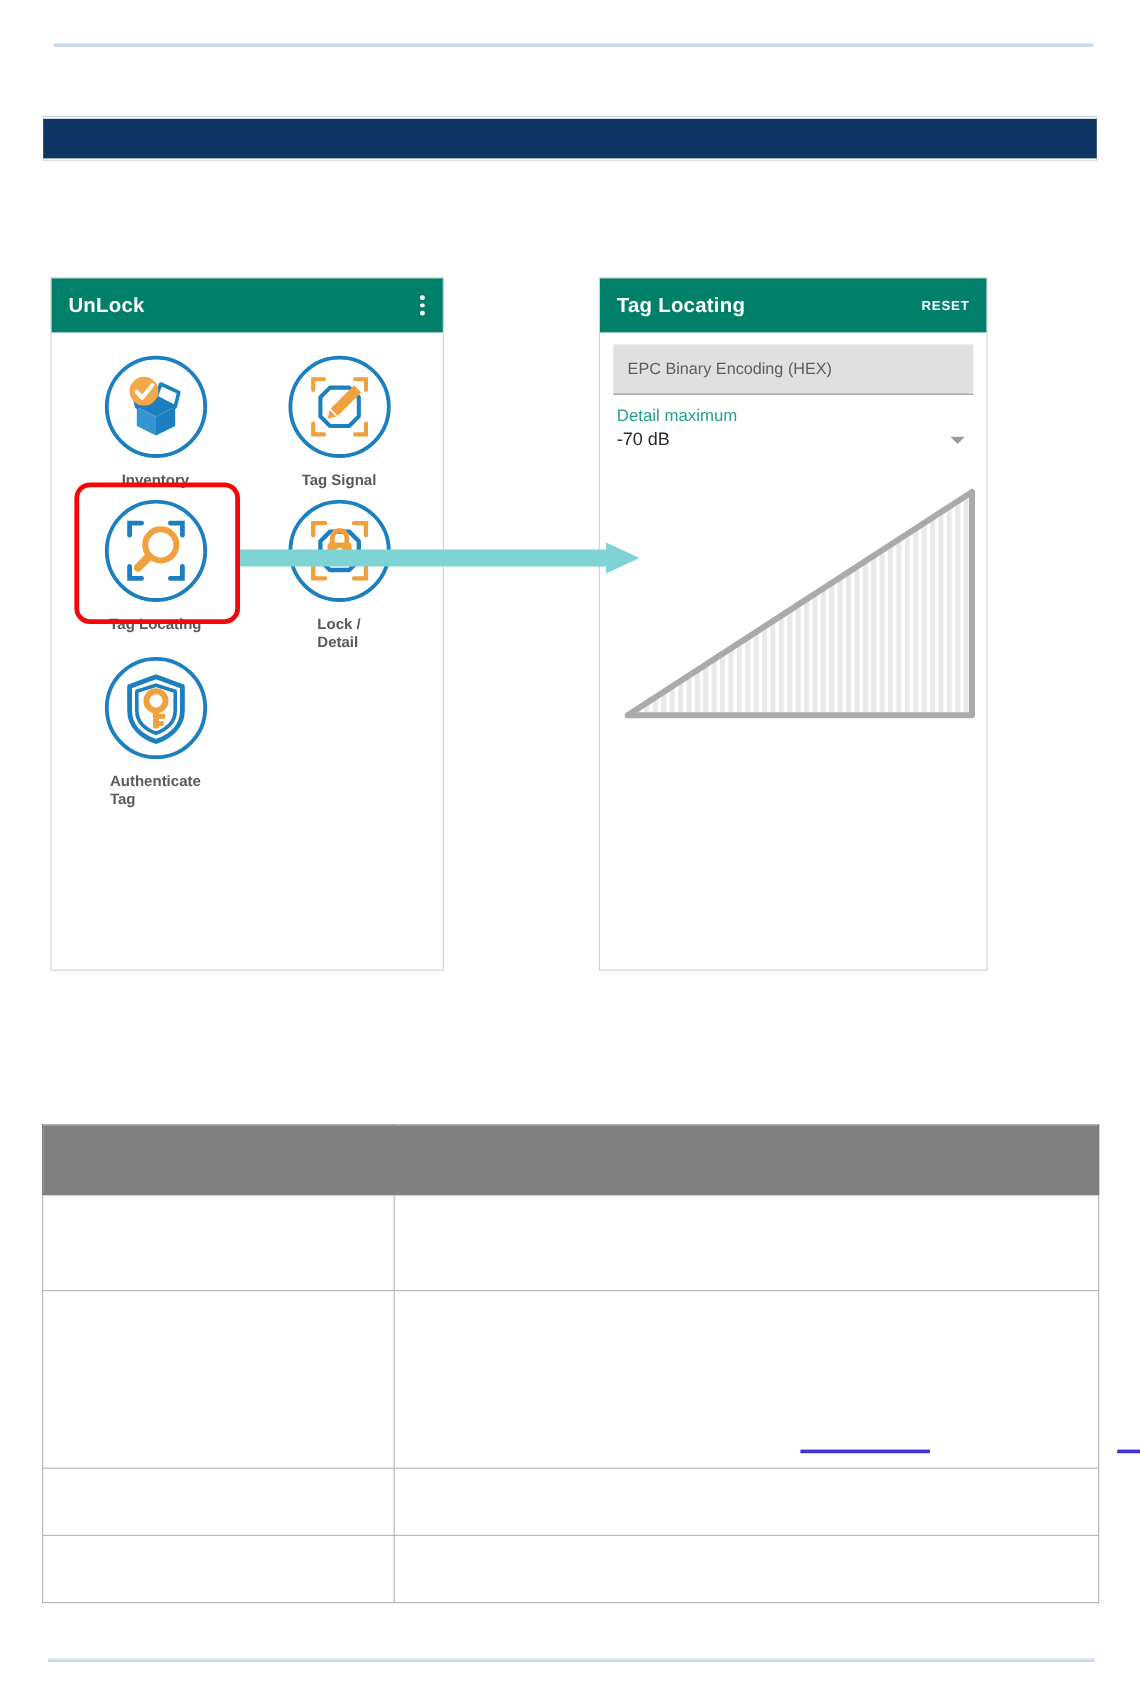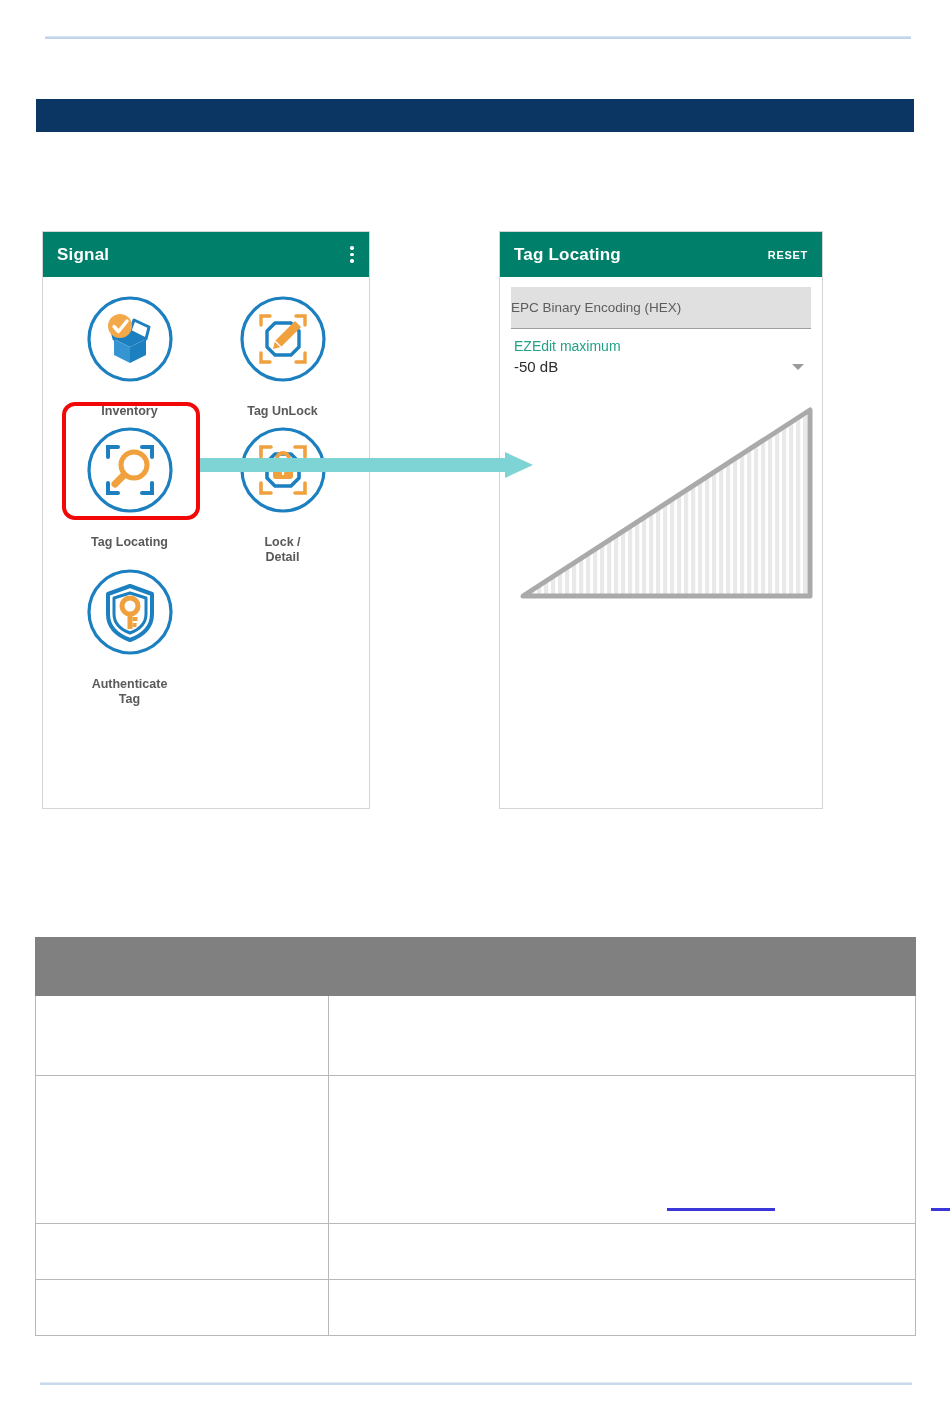--- a/index.html
+++ b/index.html
@@ -66,25 +66,25 @@
     display:flex; flex-wrap:wrap;
   }
   .grid-cell{
     width:50%;
     display:flex; flex-direction:column; align-items:center;
     margin-bottom:6px;
   }
   .grid-cell.row2 { margin-bottom:2px; }
   .grid-cell svg{ display:block; }
   .tile-label{
-    margin-top:19px;
+    margin-top:8px;
     font-size:12.5px;
     font-weight:bold;
     color:#595959;
-    text-align:center;
+    text-align:left;
     line-height:1.15;
   }
   .tile-label.thin{ font-weight:bold; color:#5b5b5b; }
 
   
   .highlight-box{
     position:absolute;
     left:62px; top:402px; width:138px; height:118px;
     border:4px solid #f30808;
     border-radius:13px;
@@ -99,21 +99,21 @@
     z-index:5;
   }
 
   
   .epc-field{
     margin:10px 11px 0 11px;
     height:42px;
     background:#e0e0e0;
     border-bottom:1px solid #9e9e9e;
     display:flex; align-items:center;
-    padding:0 0;
+    padding:0 12px;
     font-size:13.5px;
     color:#5d5d5d;
   }
   .signal-label{
     margin:9px 0 0 14px;
     font-size:14px;
     color:#23a188;
   }
   .signal-row{
     margin:4px 12px 0 14px;
@@ -164,21 +164,21 @@
 </head>
 <body>
 
 <div class="page-header-rule"></div>
 <div class="navy-banner"></div>
 <div class="page-footer-rule"></div>
 
 <div class="phone phone-left">
 
   <div class="appbar">
-    <div class="appbar-title">Signal</div>
+    <div class="appbar-title">UnLock</div>
     <div class="kebab">
       <i></i>
         <i></i>
         <i></i>
     </div>
   </div>
 
   <div class="icon-grid">
 
     <div class="grid-cell">
@@ -208,21 +208,21 @@
           <path d="M59 23 L68 23 L68 32" fill="none" stroke="#f0a03c" stroke-width="3.4" stroke-linecap="round"></path>
           <path d="M24 60 L24 69 L33 69" fill="none" stroke="#f0a03c" stroke-width="3.4" stroke-linecap="round"></path>
           <path d="M59 69 L68 69 L68 60" fill="none" stroke="#f0a03c" stroke-width="3.4" stroke-linecap="round"></path>
 
           <path d="M38 30 L54 30 L62 38 L62 54 L54 62 L38 62 L30 54 L30 38 Z" fill="none" stroke="#1c7fc0" stroke-width="3.4" stroke-linejoin="round"></path>
 
           <path d="M58 28 L64 34 L44 54 L36 56 L38 48 Z" fill="#f0a03c"></path>
           <path d="M38 48 L44 54" stroke="#ffffff" stroke-width="1.4"></path>
         </svg>
       </span>
-      <div class="tile-label">Tag UnLock</div>
+      <div class="tile-label">Tag Signal</div>
     </div>
 
     <div class="grid-cell row2">
       <span>
         <svg width="92" height="92" viewBox="0 0 92 92">
           <circle cx="46" cy="46" r="41" fill="none" stroke="#1c7fc0" stroke-width="3.2"></circle>
 
           <path d="M24 33 L24 23 L34 23" fill="none" stroke="#1c7fc0" stroke-width="4" stroke-linecap="round"></path>
           <path d="M58 23 L68 23 L68 33" fill="none" stroke="#1c7fc0" stroke-width="4" stroke-linecap="round"></path>
           <path d="M24 59 L24 69 L34 69" fill="none" stroke="#1c7fc0" stroke-width="4" stroke-linecap="round"></path>
@@ -288,24 +288,24 @@
 
   <div class="appbar">
     <div class="appbar-title">Tag Locating</div>
     <div class="appbar-right">RESET</div>
   </div>
 
   <div class="epc-field">
     <span>EPC Binary Encoding (HEX)</span>
   </div>
 
-  <div class="signal-label">EZEdit maximum</div>
+  <div class="signal-label">Detail maximum</div>
 
   <div class="signal-row">
-    <span>-50 dB</span>
+    <span>-70 dB</span>
     <span class="caret"></span>
   </div>
 
   <div class="gauge-wrap">
     <svg width="308" height="215" viewBox="0 0 308 215">
       <defs>
         <clipPath id="triclip">
           <path d="M16 196 L300 14 L300 196 Z"></path>
         </clipPath>
         <pattern id="stripes" width="7" height="215" patternUnits="userSpaceOnUse">

